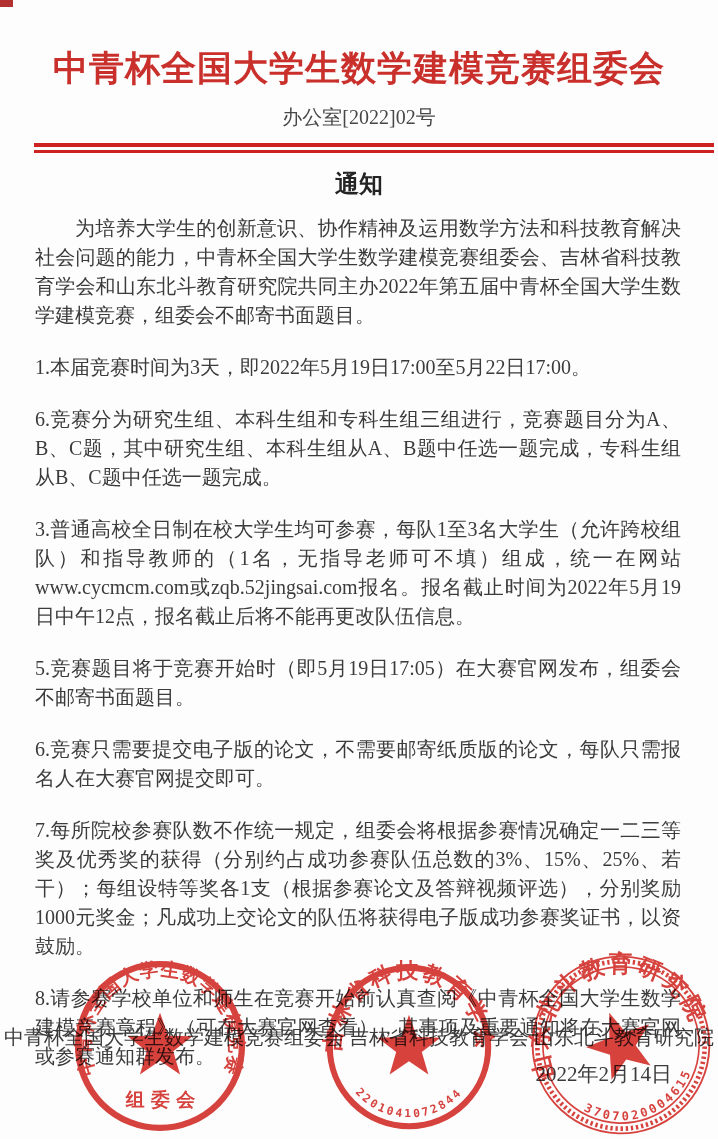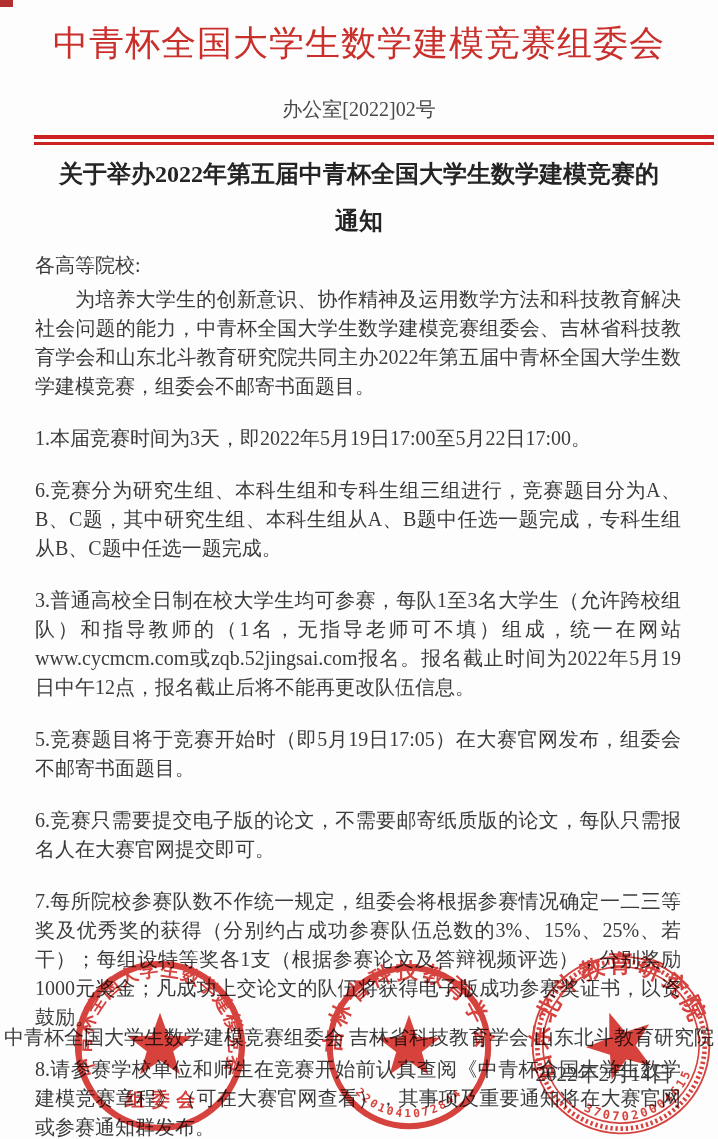--- a/index.html
+++ b/index.html
@@ -14,29 +14,29 @@
     font-family: "Liberation Serif", "DejaVu Serif", serif;
     color: #3b3b3b;
   }
   .corner-mark {
     position: absolute;
     top: 0; left: 0;
     width: 13px; height: 7px;
     background: #b23030;
   }
   .org-title {
-    margin-top: 20px;
+    margin-top: 45px;
     text-align: center;
     font-size: 35px;
-    font-weight: normal;
+    font-weight: bold;
     letter-spacing: 1px;
     color: #c9302c;
   }
   .doc-number {
-    margin-top: 29px;
+    margin-top: 12px;
     text-align: center;
     font-size: 20px;
     color: #474747;
   }
   .double-rule {
     margin: 12px 4px 0 34px;
     height: 10px;
     border-top: 4px solid #cc2322;
     border-bottom: 3px solid #cc2322;
   }
@@ -120,25 +120,23 @@
 <div class="page">
 
   <div class="corner-mark"></div>
 
   <div class="org-title">中青杯全国大学生数学建模竞赛组委会</div>
 
   <div class="doc-number">办公室[2022]02号</div>
 
   <div class="double-rule"></div>
 
-  <div class="notice-title">关于举办2022年第五届中青杯全国大学生数学建模竞赛的</div>
   <div class="notice-title second">通知</div>
 
   <div class="body-text">
-    <p class="salutation">各高等院校:</p>
     <p class="intro">为培养大学生的创新意识、协作精神及运用数学方法和科技教育解决社会问题的能力，中青杯全国大学生数学建模竞赛组委会、吉林省科技教育学会和山东北斗教育研究院共同主办2022年第五届中青杯全国大学生数学建模竞赛，组委会不邮寄书面题目。</p>
     <p class="item">1.本届竞赛时间为3天，即2022年5月19日17:00至5月22日17:00。</p>
     <p class="item">6.竞赛分为研究生组、本科生组和专科生组三组进行，竞赛题目分为A、B、C题，其中研究生组、本科生组从A、B题中任选一题完成，专科生组从B、C题中任选一题完成。</p>
     <p class="item">3.普通高校全日制在校大学生均可参赛，每队1至3名大学生（允许跨校组队）和指导教师的（1名，无指导老师可不填）组成，统一在网站www.cycmcm.com或zqb.52jingsai.com报名。报名截止时间为2022年5月19日中午12点，报名截止后将不能再更改队伍信息。</p>
     <p class="item">5.竞赛题目将于竞赛开始时（即5月19日17:05）在大赛官网发布，组委会不邮寄书面题目。</p>
     <p class="item">6.竞赛只需要提交电子版的论文，不需要邮寄纸质版的论文，每队只需报名人在大赛官网提交即可。</p>
     <p class="item">7.每所院校参赛队数不作统一规定，组委会将根据参赛情况确定一二三等奖及优秀奖的获得（分别约占成功参赛队伍总数的3%、15%、25%、若干）；每组设特等奖各1支（根据参赛论文及答辩视频评选），分别奖励1000元奖金；凡成功上交论文的队伍将获得电子版成功参赛奖证书，以资鼓励。</p>
     <p class="item">8.请参赛学校单位和师生在竞赛开始前认真查阅《中青杯全国大学生数学建模竞赛章程》（可在大赛官网查看），其事项及重要通知将在大赛官网或参赛通知群发布。</p>
   </div>
 

